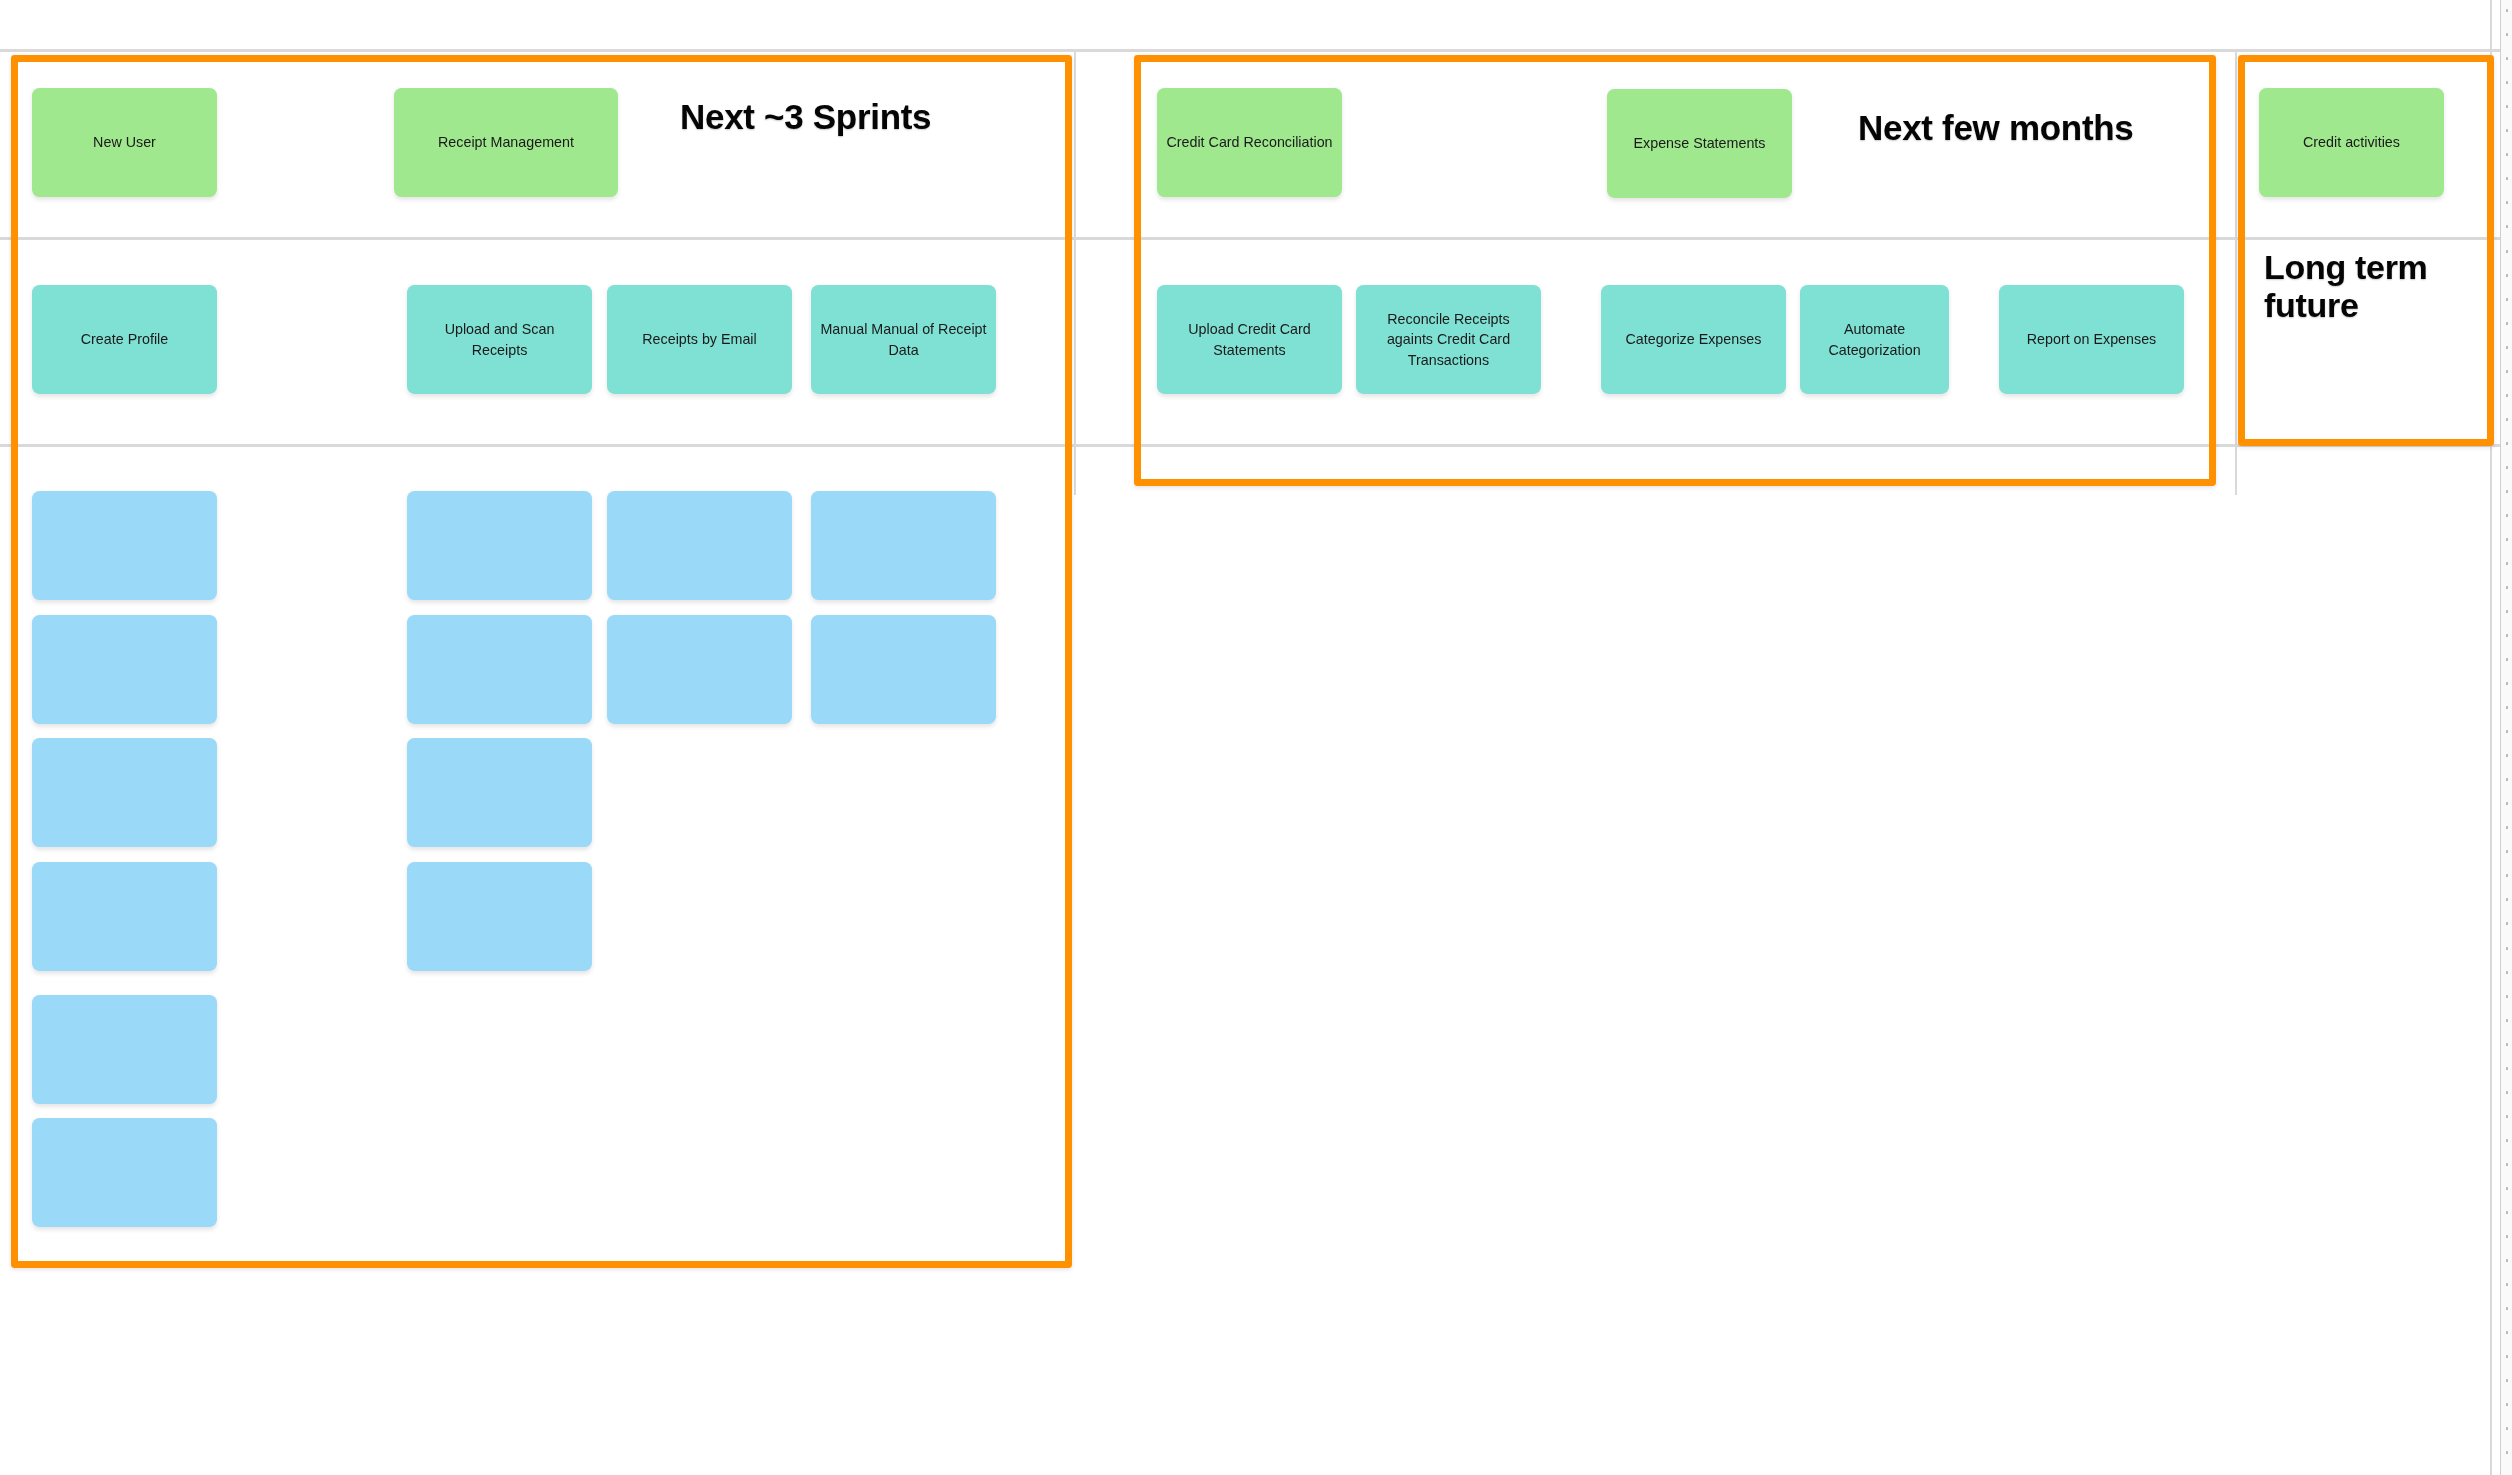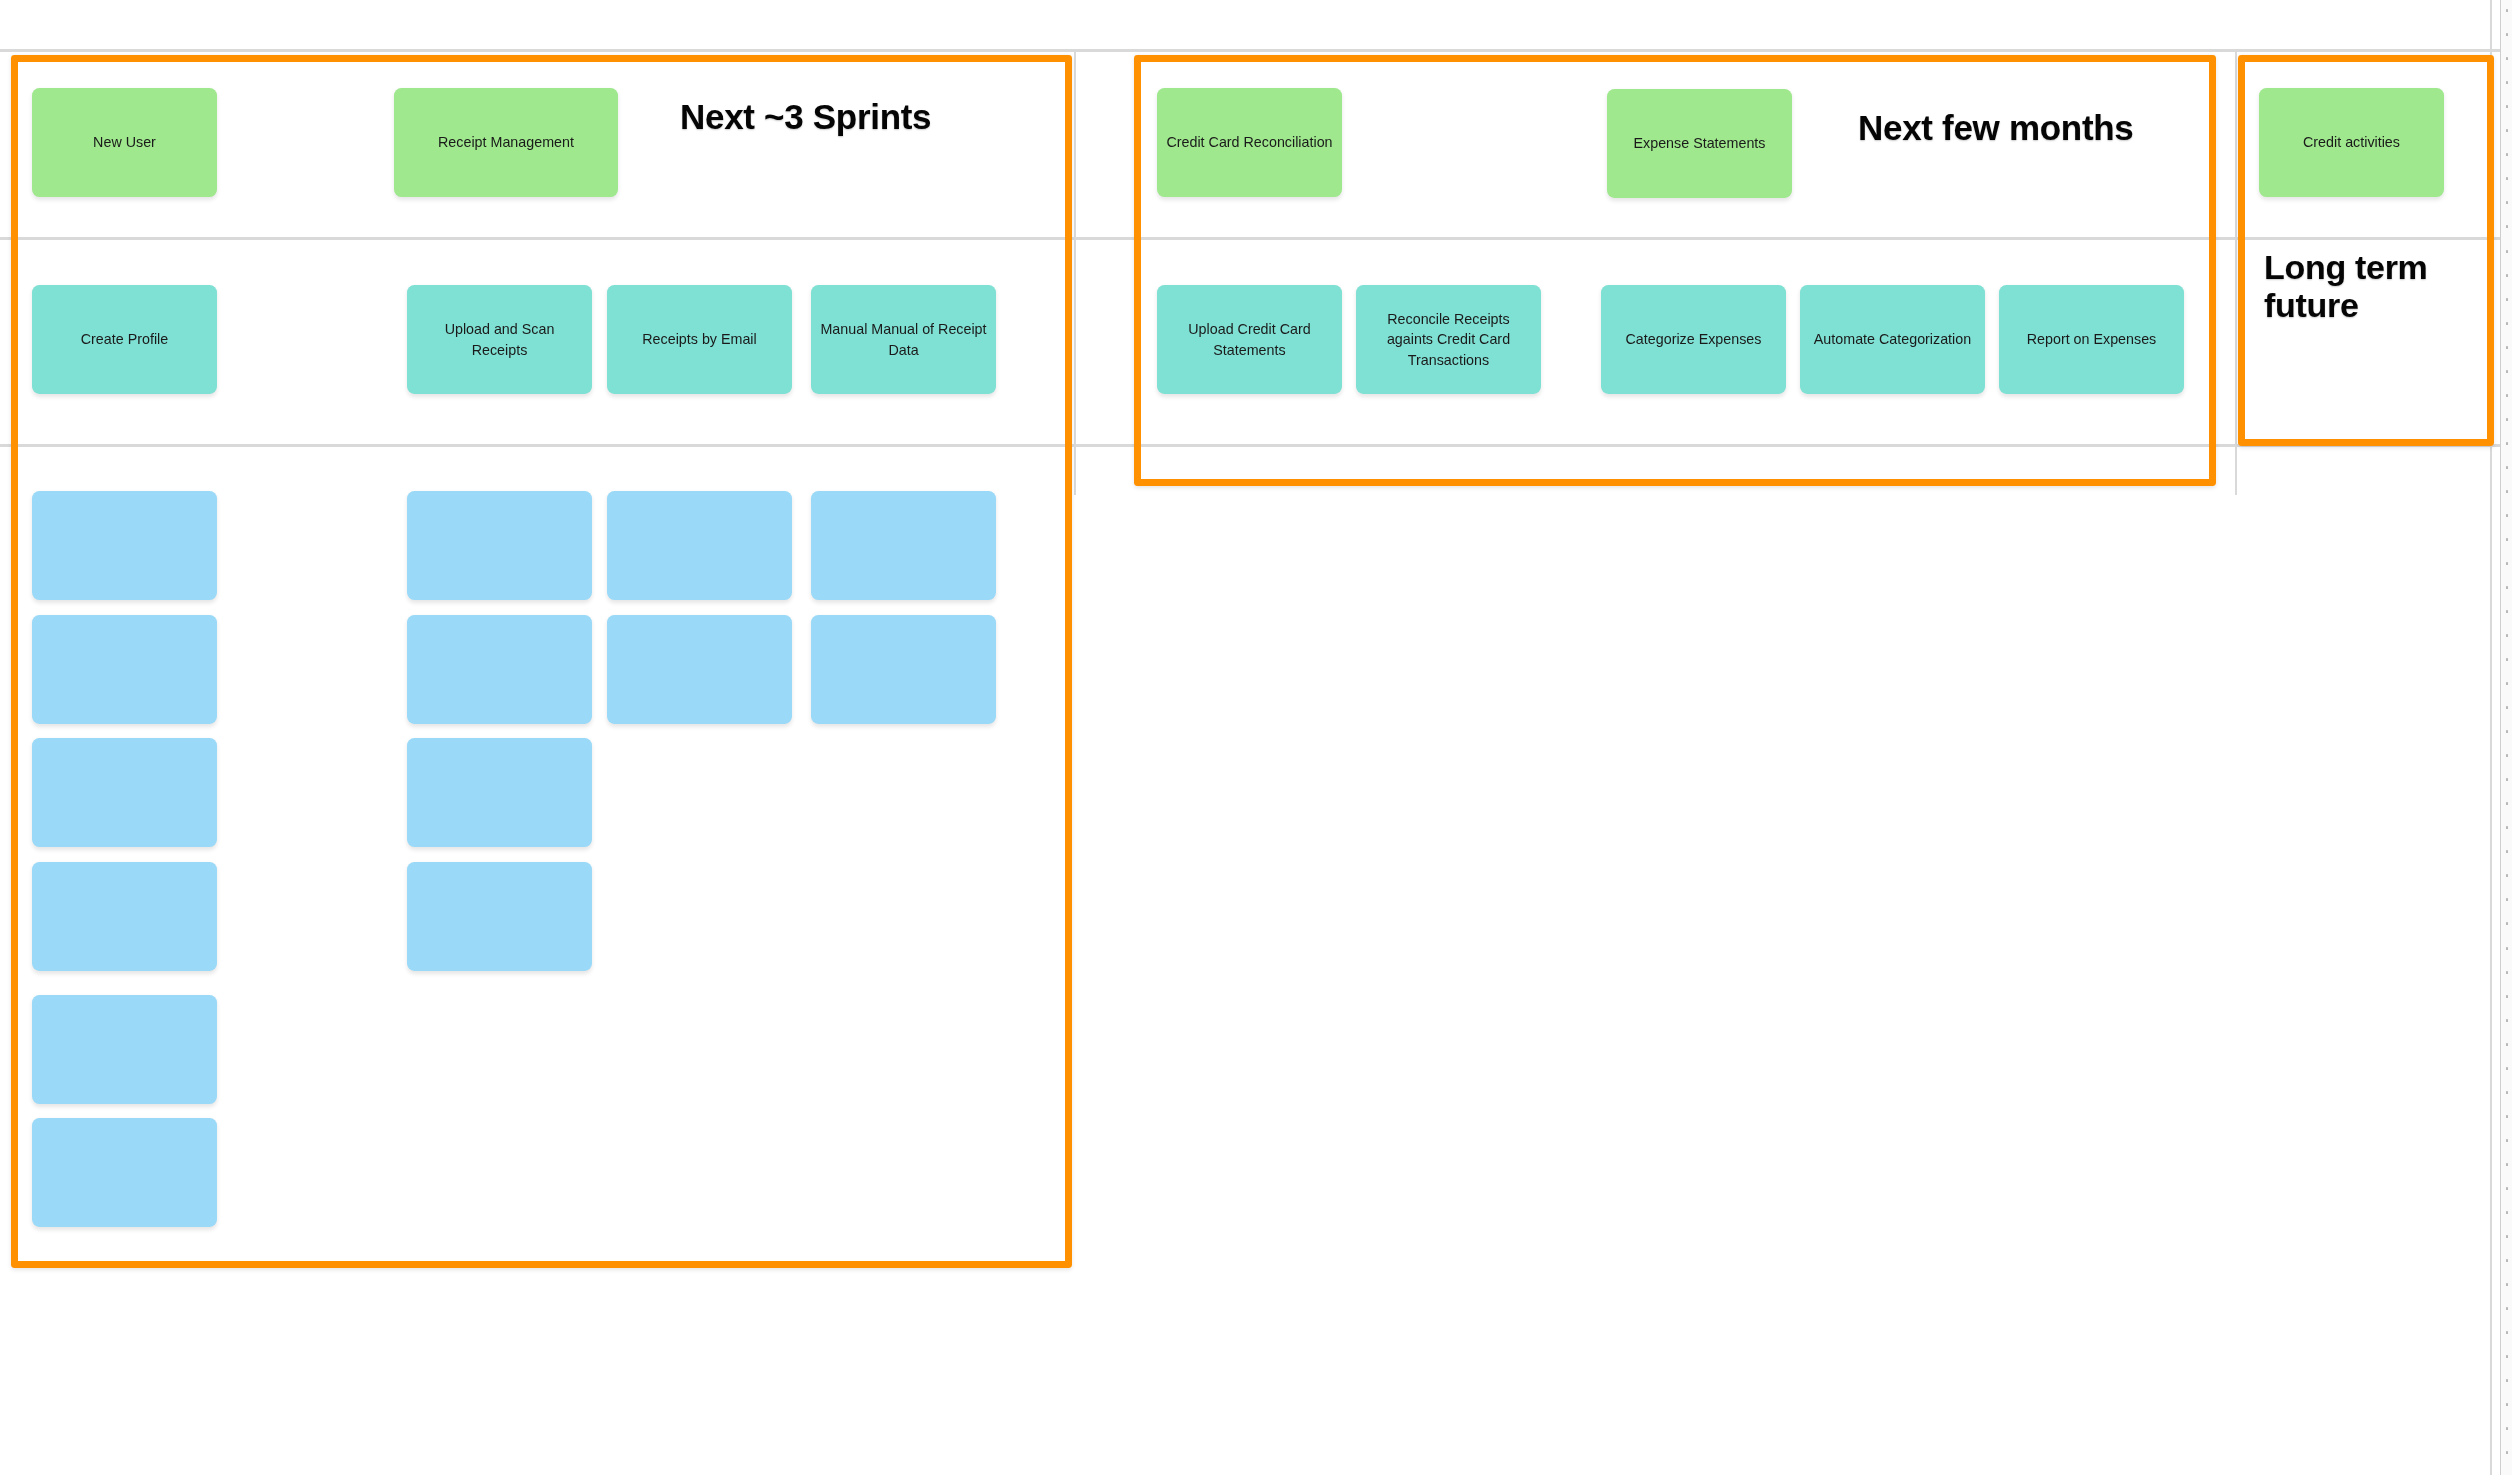--- a/index.html
+++ b/index.html
@@ -122,21 +122,21 @@
       </div>
       <div class="card teal" style="left: 1157px; top: 285px; width: 185px; height: 109px;">
         <span>Upload Credit Card Statements</span>
       </div>
       <div class="card teal" style="left: 1356px; top: 285px; width: 185px; height: 109px;">
         <span>Reconcile Receipts againts Credit Card Transactions</span>
       </div>
       <div class="card teal" style="left: 1601px; top: 285px; width: 185px; height: 109px;">
         <span>Categorize Expenses</span>
       </div>
-      <div class="card teal" style="left: 1800px; top: 285px; width: 185px; height: 109px; align-items: center;">
+      <div class="card teal" style="left: 1800px; top: 285px; width: 149px; height: 109px; align-items: center;">
         <span>Automate Categorization</span>
       </div>
       <div class="card teal" style="left: 1999px; top: 285px; width: 185px; height: 109px;">
         <span>Report on Expenses</span>
       </div>
     </div>
   <div id="story-layer">
       <div class="card blue" style="left: 32px; top: 491px; width: 185px; height: 109px;">
         <span></span>
       </div>

